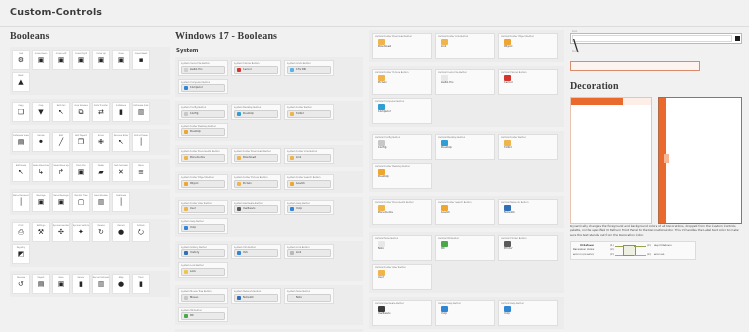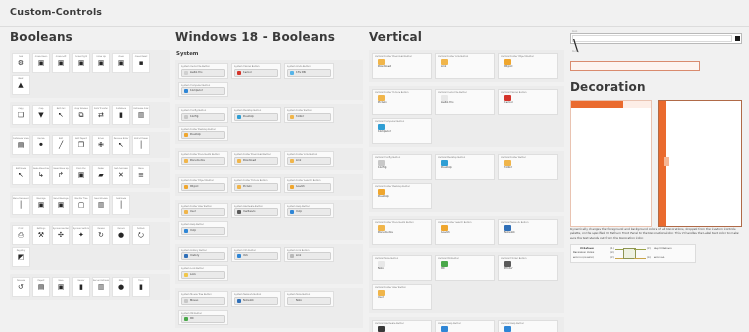--- a/index.html
+++ b/index.html
@@ -18,22 +18,22 @@
   }
   .hr{position:absolute;left:0;top:26px;width:749px;height:1px;background:#dcdcdc;}
 
   .col{position:absolute;top:30px;}
   .col-booleans{left:10px;width:160px;}
   .col-win11{left:175px;width:188px;}
   .col-vertical{left:369px;width:195px;}
   .col-right{left:570px;width:172px;}
 
   .sec-h{
-    font-size:12px;font-weight:bold;color:#3a3a3a;
-    margin:0 0 6px 0;letter-spacing:.15px;
+    font-size:10px;font-weight:bold;color:#3a3a3a;
+    margin:0 0 6px 0;letter-spacing:.15px;font-family:Liberation Serif, serif;
   }
   .sub-h{font-size:5.4px;font-weight:bold;color:#3a3a3a;margin:0 0 4px 1px;}
 
   
   .bgrid{display:flex;flex-wrap:wrap;gap:2px;background:#ececec;padding:3px 2px;margin-bottom:4px;border-radius:1px;}
   .bcell{
     width:16px;height:18px;background:#fff;border:1px solid #e3e3e3;
     display:flex;flex-direction:column;align-items:center;justify-content:flex-start;
     overflow:hidden;
   }
@@ -324,21 +324,21 @@
           </div>
           <div class="bcell">
             <div class="lab">Trash</div>
             <div class="gl">▮</div>
           </div>
         </div>
       </div>
   </div>
 
   <div class="col col-win11">
-    <div class="sec-h">Windows 18 - Booleans</div>
+    <div class="sec-h">Windows 17 - Booleans</div>
     <div class="sub-h">System</div>
     <div id="win11-host" class="w11">
         <div class="cards w11">
           <div class="card">
             <div class="cname">System Audio File Button</div>
             <div class="ctl">
               <div class="sw" style="background: rgb(208, 208, 208);"></div>
               <div class="ctxt">Audio File</div>
             </div>
           </div>
@@ -532,21 +532,20 @@
         </div>
         <div class="cards w11">
           <div class="card"></div>
           <div class="card"></div>
           <div class="card"></div>
         </div>
       </div>
   </div>
 
   <div class="col col-vertical">
-    <div class="sec-h">Vertical</div>
     <div id="vertical-host">
         <div class="vgrid">
           <div class="vcard">
             <div class="cname">Vertical Folder Download Button</div>
             <div class="vbody">
               <div class="vic" style="background: rgb(240, 181, 74);"></div>
               <div class="vtxt">Download</div>
             </div>
           </div>
           <div class="vcard">

